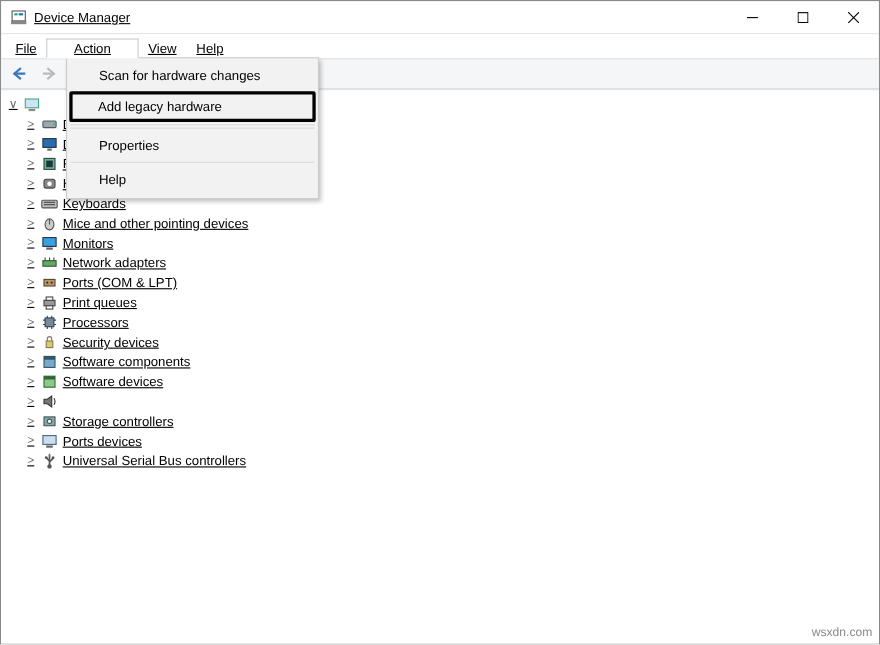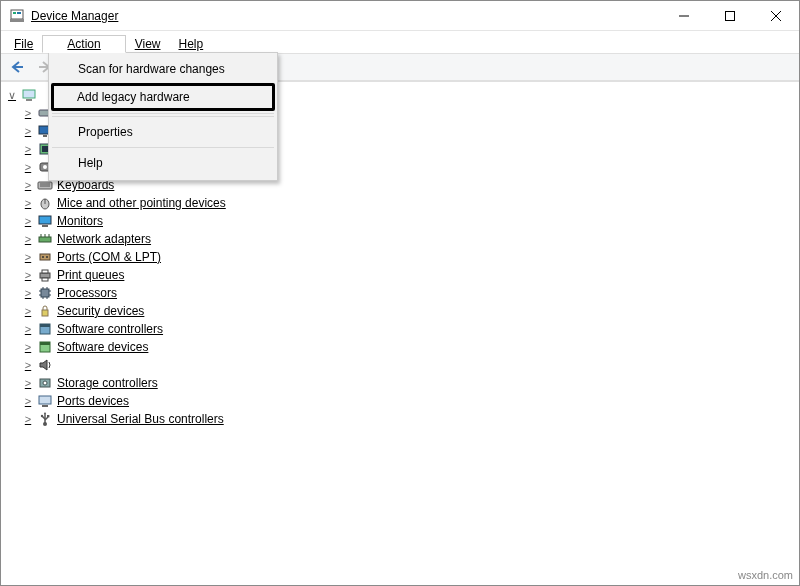--- a/index.html
+++ b/index.html
@@ -17,21 +17,21 @@
   .tbtn { width:24px; height:24px; display:flex; align-items:center; justify-content:center; color:#888;}
   .tbtn.enabled { color:#3b78bd;}
   .tsep { width:1px; height:20px; background:#d0d0d0; margin:0 2px;}
   .content { flex:1; position:relative; border-top:1px solid #e0e0e0; overflow:hidden; background:#fff; }
   .tree { padding:4px 2px 4px 4px; position:relative;}
   .root-row, .child-row { display:flex; align-items:center; height:18px; line-height:18px; white-space:nowrap; }
   .expander { width:14px; text-align:center; color:#6a6a6a; font-size:11px; user-select:none;}
   .node-icon { width:16px; height:16px; margin:0 4px 0 2px; display:flex; align-items:center; justify-content:center; }
   .node-icon svg { display:block;}
   .child-row { padding-left:16px; }
-  .dropdown { position:absolute; top:21px; left:47px; width:230px; background:#f2f2f2; border:1px solid #cccccc; box-shadow:2px 3px 4px rgba(0,0,0,0.25); z-index:10; padding:2px 2px 3px 2px;}
+  .dropdown { position:absolute; top:21px; left:59px; width:230px; background:#f2f2f2; border:1px solid #cccccc; box-shadow:2px 3px 4px rgba(0,0,0,0.25); z-index:10; padding:2px 2px 3px 2px;}
   .dd-item { padding:6px 10px 6px 26px; font-size:12px; cursor:default; margin:1px; }
   .dd-sep { height:1px; background:#d9d9d9; margin:2px 1px; }
   .highlight { border:3px solid #000000; border-radius:2px; padding:4px 7px 4px 23px !important; margin:0px !important;}
   .watermark { position:absolute; bottom:4px; right:6px; font-size:11px; color:#888; z-index:50;}
 </style>
 </head>
 <body>
 
 <div class="window">
 
@@ -243,21 +243,21 @@
           <span>Security devices</span>
         </div>
         <div class="child-row">
           <span class="expander">&gt;</span>
           <span class="node-icon">
             <svg width="16" height="16" viewBox="0 0 16 16">
               <rect x="3" y="3" width="10" height="10" fill="#7ac" stroke="#356"></rect>
               <rect x="3" y="3" width="10" height="3" fill="#356"></rect>
             </svg>
           </span>
-          <span>Software controllers</span>
+          <span>Software components</span>
         </div>
         <div class="child-row">
           <span class="expander">&gt;</span>
           <span class="node-icon">
             <svg width="16" height="16" viewBox="0 0 16 16">
               <rect x="3" y="3" width="10" height="10" fill="#8c8" stroke="#363"></rect>
               <rect x="3" y="3" width="10" height="3" fill="#363"></rect>
             </svg>
           </span>
           <span>Software devices</span>

